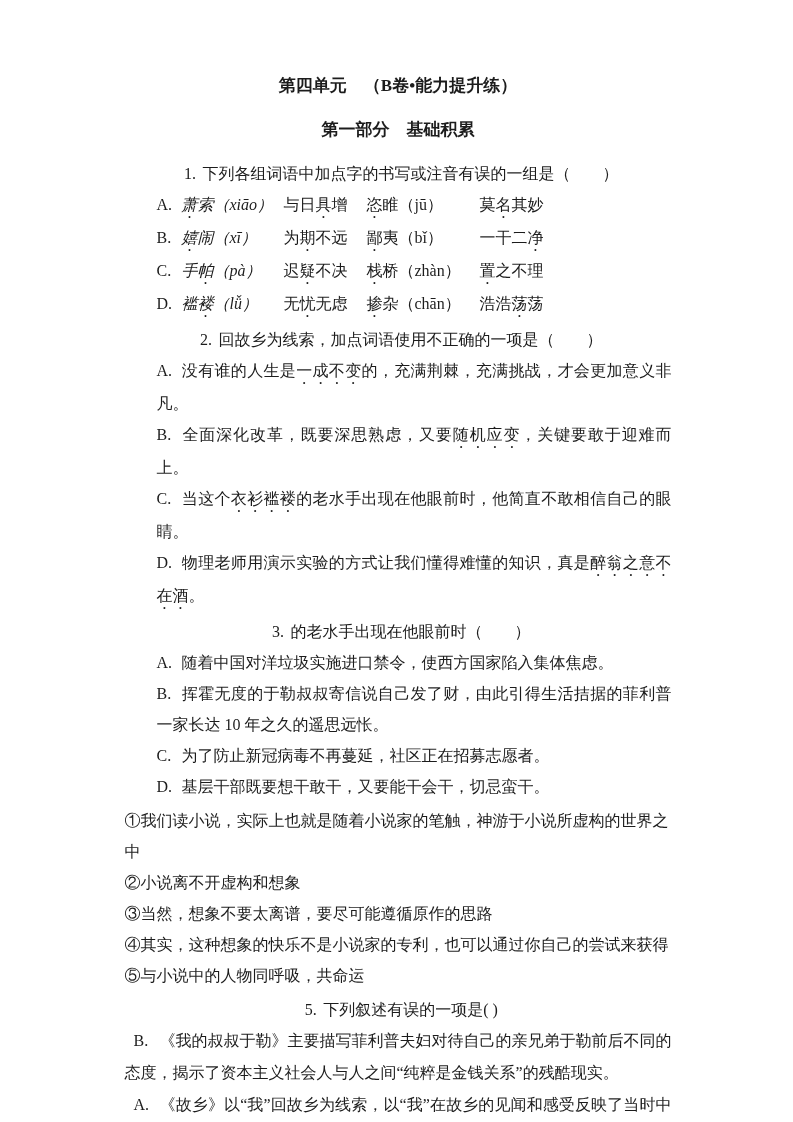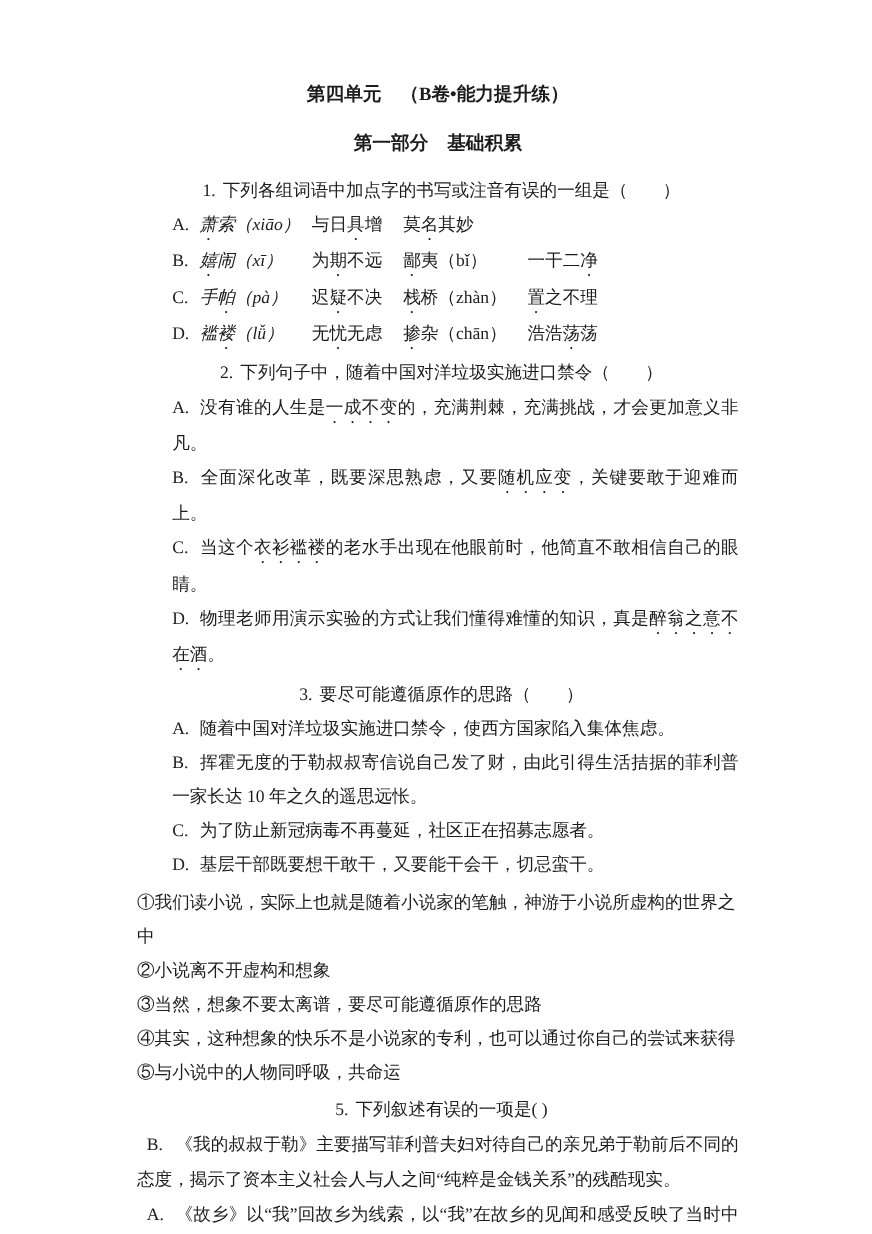--- a/index.html
+++ b/index.html
@@ -53,20 +53,21 @@
   <p class="subtitle">第一部分　基础积累</p>
 
   <div class="qwrap">
 
     <section class="q">
       <p class="stem"><span class="qnum">1.</span><span>下列各组词语中加点字的书写或注音有误的一组是（　　）</span></p>
       <div class="wrow">
         <span class="olabel">A.</span>
         <span class="wi1"><span class="em">萧</span><span>索（xiāo）</span></span>
         <span class="wi2"><span>与日</span><span class="em">具</span><span>增</span></span>
+        <span class="wi3"><span class="em">恣</span><span>睢（jū）</span></span>
         <span class="wi4"><span>莫</span><span class="em">名</span><span>其妙</span></span>
       </div>
       <div class="wrow">
         <span class="olabel">B.</span>
         <span class="wi1"><span class="em">嬉</span><span>闹（xī）</span></span>
         <span class="wi2"><span>为</span><span class="em">期</span><span>不远</span></span>
         <span class="wi3"><span class="em">鄙</span><span>夷（bǐ）</span></span>
         <span class="wi4"><span>一干二</span><span class="em">净</span></span>
       </div>
       <div class="wrow">
@@ -79,29 +80,29 @@
       <div class="wrow">
         <span class="olabel">D.</span>
         <span class="wi1"><span>褴</span><span class="em">褛</span><span>（lǚ）</span></span>
         <span class="wi2"><span>无</span><span class="em">忧</span><span>无虑</span></span>
         <span class="wi3"><span class="em">掺</span><span>杂（chān）</span></span>
         <span class="wi4"><span>浩浩</span><span class="em">荡</span><span>荡</span></span>
       </div>
     </section>
 
     <section class="q">
-      <p class="stem"><span class="qnum">2.</span><span>下列句子中，随着中国对洋垃圾实施进口禁令（　　）</span></p>
+      <p class="stem"><span class="qnum">2.</span><span>回故乡为线索，加点词语使用不正确的一项是（　　）</span></p>
       <p class="opt"><span class="olabel">A.</span><span><span>没有谁的人生是</span><span class="em">一成不变</span><span>的，充满荆棘，充满挑战，才会更加意义非凡。</span></span></p>
       <p class="opt"><span class="olabel">B.</span><span><span>全面深化改革，既要深思熟虑，又要</span><span class="em">随机应变</span><span>，关键要敢于迎难而上。</span></span></p>
       <p class="opt"><span class="olabel">C.</span><span><span>当这个</span><span class="em">衣衫褴褛</span><span>的老水手出现在他眼前时，他简直不敢相信自己的眼睛。</span></span></p>
       <p class="opt"><span class="olabel">D.</span><span><span>物理老师用演示实验的方式让我们懂得难懂的知识，真是</span><span class="em">醉翁之意不在酒</span><span>。</span></span></p>
     </section>
 
     <section class="q">
-      <p class="stem"><span class="qnum">3.</span><span>要尽可能遵循原作的思路（　　）</span></p>
+      <p class="stem"><span class="qnum">3.</span><span>的老水手出现在他眼前时（　　）</span></p>
       <p class="opt"><span class="olabel">A.</span><span>随着中国对洋垃圾实施进口禁令，使西方国家陷入集体焦虑。</span></p>
       <p class="opt"><span class="olabel">B.</span><span>挥霍无度的于勒叔叔寄信说自己发了财，由此引得生活拮据的菲利普一家长达 10 年之久的遥思远怅。</span></p>
       <p class="opt"><span class="olabel">C.</span><span>为了防止新冠病毒不再蔓延，社区正在招募志愿者。</span></p>
       <p class="opt"><span class="olabel">D.</span><span>基层干部既要想干敢干，又要能干会干，切忌蛮干。</span></p>
     </section>
 
     <section class="q">
       <p class="sent">①我们读小说，实际上也就是随着小说家的笔触，神游于小说所虚构的世界之中</p>
       <p class="sent">②小说离不开虚构和想象</p>
       <p class="sent">③当然，想象不要太离谱，要尽可能遵循原作的思路</p>

